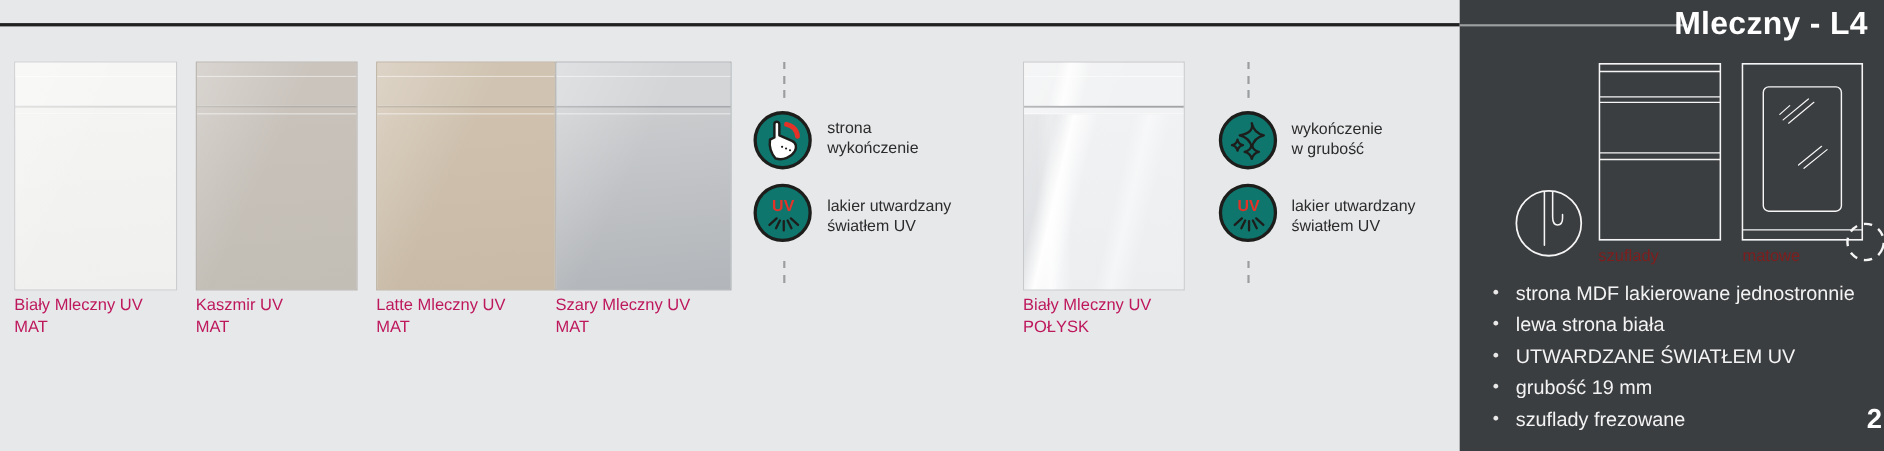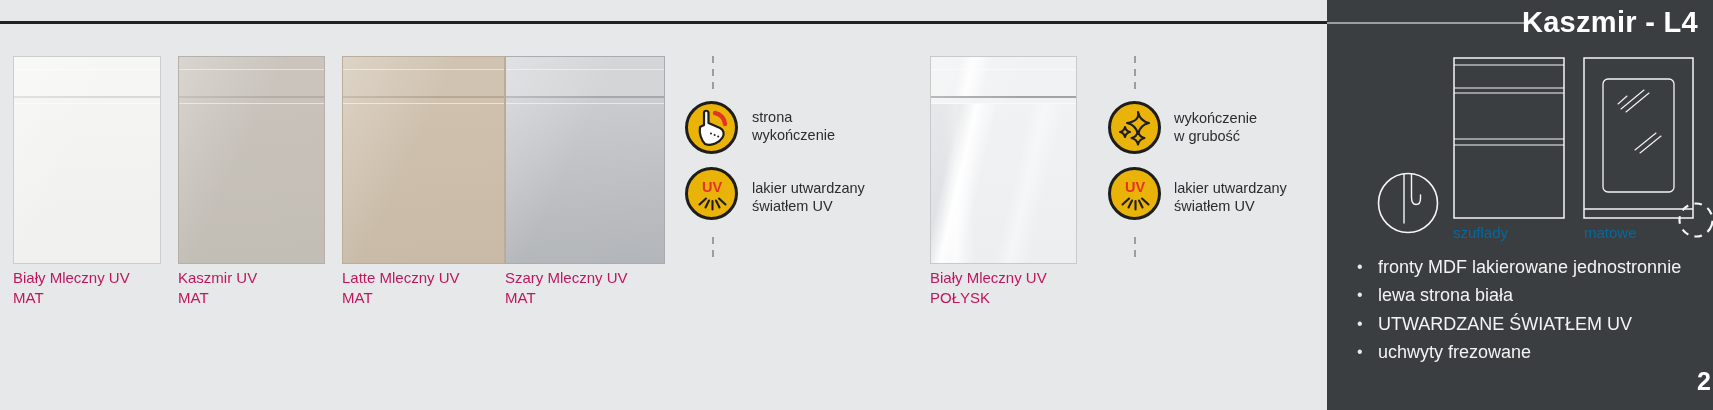--- a/index.html
+++ b/index.html
@@ -7,21 +7,21 @@
     position:relative;width:1713px;height:410px;overflow:hidden;
     background:#e7e8ea;font-family:"Liberation Sans",sans-serif;
   }
   
   .top-rule{position:absolute;left:0;top:21px;width:1327px;height:3px;background:#212121;}
   .panel-rule{position:absolute;left:1327px;top:22px;width:207px;height:2px;background:#9c9ea0;}
 
   
   .panel{position:absolute;left:1327px;top:0;width:386px;height:410px;background:#3b3e40;}
   .panel-title{position:absolute;right:15px;top:6px;font-size:29px;font-weight:bold;color:#ffffff;letter-spacing:.3px;}
-  .diagram-label{position:absolute;font-size:15px;color:#0369a1;}
+  .diagram-label{position:absolute;font-size:15px;color:#7f1d1d;}
   .bullets{position:absolute;left:1355px;top:253px;width:352px;list-style:none;margin:0;padding:0;}
   .bullets li{position:relative;padding-left:23px;font-size:18px;line-height:28.4px;color:#f3f3f3;}
   .bullets li::before{content:"•";position:absolute;left:2px;top:0;font-size:16px;color:#e9e9e9;}
   .page-num{position:absolute;right:2px;top:367px;font-size:25px;font-weight:bold;color:#ffffff;}
 
   
   .sample{position:absolute;top:56px;}
   .swatch{position:relative;height:208px;border:1px solid var(--edge);box-sizing:border-box;display:flex;flex-direction:column;}
   .swatch::after{content:"";position:absolute;inset:0;pointer-events:none;
     background:linear-gradient(115deg,rgba(255,255,255,.28) 0%,rgba(255,255,255,0) 45%);}
@@ -35,21 +35,21 @@
     linear-gradient(90deg,rgba(255,255,255,0) 8%,rgba(255,255,255,.75) 17%,rgba(255,255,255,0) 30%),
     linear-gradient(175deg,var(--door1),var(--door2));}
   .glossy .sw-top{background:
     linear-gradient(103deg,rgba(255,255,255,0) 20%,rgba(255,255,255,.9) 28%,rgba(255,255,255,0) 40%),var(--drawer);}
   .sample-label{margin-top:4px;}
   .sample-name,.sample-finish{font-size:15px;line-height:20px;color:#be185d;}
 
   
   .vdash{position:absolute;width:2px;background-image:repeating-linear-gradient(180deg,#9b9ea0 0 7px,rgba(0,0,0,0) 7px 13px);}
   .icon-circle{position:absolute;width:47px;height:47px;border:3px solid #1d1d1b;border-radius:50%;
-    background:#eab308;display:flex;align-items:center;justify-content:center;}
+    background:#0f766e;display:flex;align-items:center;justify-content:center;}
   .feat-label{position:absolute;font-size:14.5px;line-height:17.5px;color:#2c2c2c;}
 
   .abs{position:absolute;}
   svg{display:block;}
 </style>
 </head>
 <body>
 
 <div class="screen">
 
@@ -179,21 +179,21 @@
     </svg>
   </div>
   <div class="feat-label" style="left:1174px;top:180px">
     <div>lakier utwardzany</div>
     <div>światłem UV</div>
   </div>
   <div class="vdash" style="left:1134px;top:237px;height:22px"></div>
 
   <div class="panel"></div>
   <div class="panel-rule"></div>
-  <div class="panel-title">Kaszmir - L4</div>
+  <div class="panel-title">Mleczny - L4</div>
 
   <div class="abs" style="left:1377px;top:172px">
     <svg width="62" height="62" viewBox="0 0 62 62">
       <circle cx="31" cy="31" r="29.5" stroke="#f5f5f5" stroke-width="1.6" fill="none"></circle>
       <g stroke="#f5f5f5" stroke-width="1.4" fill="none" stroke-linecap="round">
         <path d="M 27,2.5 L 27,51"></path>
         <path d="M 34.5,2.5 L 34.5,25 C 34.5,30.5 36,32.5 39,32.5 C 42,32.5 43.5,30 43.5,26.5 L 43.5,23"></path>
       </g>
     </svg>
   </div>
@@ -228,21 +228,22 @@
   </div>
   <div class="diagram-label" style="left:1584px;top:224px">matowe</div>
 
   <div class="abs" style="left:1676px;top:200px">
     <svg width="40" height="40" viewBox="0 0 40 40">
       <circle cx="20" cy="20" r="16.5" stroke="#f5f5f5" stroke-width="2.2" fill="none" stroke-dasharray="7.5 6.5" transform="rotate(20 20 20)"></circle>
     </svg>
   </div>
 
   <ul class="bullets">
-    <li>fronty MDF lakierowane jednostronnie</li>
+    <li>strona MDF lakierowane jednostronnie</li>
     <li>lewa strona biała</li>
     <li>UTWARDZANE ŚWIATŁEM UV</li>
-    <li>uchwyty frezowane</li>
+    <li>grubość 19 mm</li>
+    <li>szuflady frezowane</li>
   </ul>
 
   <div class="page-num">2</div>
 
 </div>
 
 </body></html>

